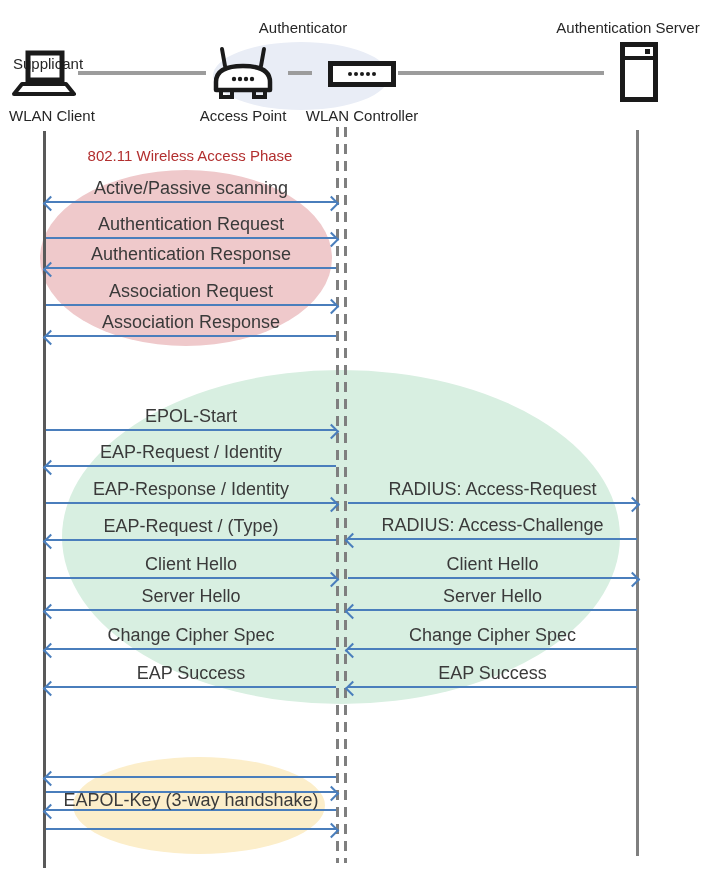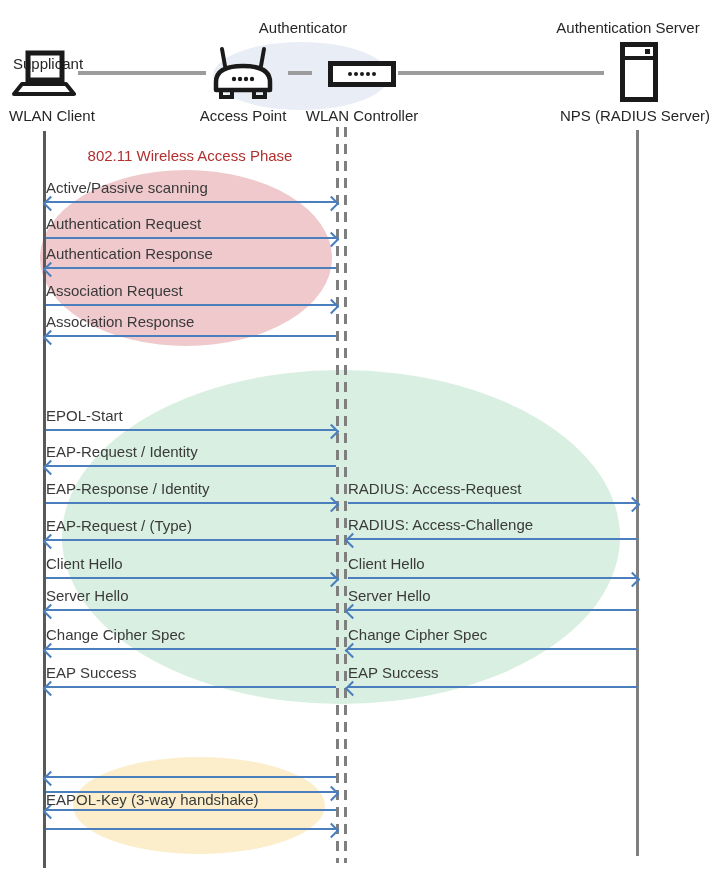--- a/index.html
+++ b/index.html
@@ -65,21 +65,21 @@
   .phase-2{left:197px;top:376px;color:var(--phase2-title-color);}
   .phase-3{left:190px;top:722px;color:var(--phase3-title-color);}
 
   #messages{position:absolute;left:0;top:0;width:713px;height:875px;z-index:3;}
   .msg{position:absolute;height:2px;}
   .mline{position:absolute;left:0;right:0;top:0;height:2px;background:var(--arrow);}
   .head{position:absolute;width:9px;height:9px;border-top:2.4px solid var(--arrow);
         border-right:2.4px solid var(--arrow);top:-3.5px;}
   .head-right{right:-1px;transform:rotate(45deg);}
   .head-left{left:-1px;transform:rotate(-135deg);}
-  .mlabel{position:absolute;left:0;right:0;font-size:15px;line-height:16px;
+  .mlabel{position:absolute;left:0;right:0;text-align:center;font-size:18px;line-height:16px;
           color:var(--message-text);white-space:nowrap;}
 </style>
 </head>
 <body>
 
 <div class="stage">
 
   <div class="ellipse ellipse-header"></div>
   <div class="ellipse ellipse-p1"></div>
   <div class="ellipse ellipse-p2"></div>
@@ -125,21 +125,20 @@
     <svg width="38" height="60" viewBox="0 0 38 60">
       <rect x="2.5" y="2.5" width="33" height="55" fill="#ffffff" stroke="#1a1a1a" stroke-width="5"></rect>
       <line x1="2.5" y1="16" x2="35.5" y2="16" stroke="#1a1a1a" stroke-width="4"></line>
       <rect x="25" y="7" width="5" height="5" fill="#1a1a1a"></rect>
     </svg>
   </div>
 
   <div class="actor-label dev-client">WLAN Client</div>
   <div class="actor-label dev-ap centered">Access Point</div>
   <div class="actor-label dev-controller centered">WLAN Controller</div>
-  <div class="actor-label dev-nps centered">NPS (RADIUS Server)</div>
 
   <div class="lifeline lifeline-left"></div>
   <div class="lifeline dashline lifeline-mid1"></div>
   <div class="lifeline dashline lifeline-mid2"></div>
   <div class="lifeline lifeline-right"></div>
 
   <div class="phase phase-1">802.11 Wireless Access Phase</div>
 
   <div id="messages">
       <div class="msg" style="left: 46px; top: 201px; width: 290px;">

